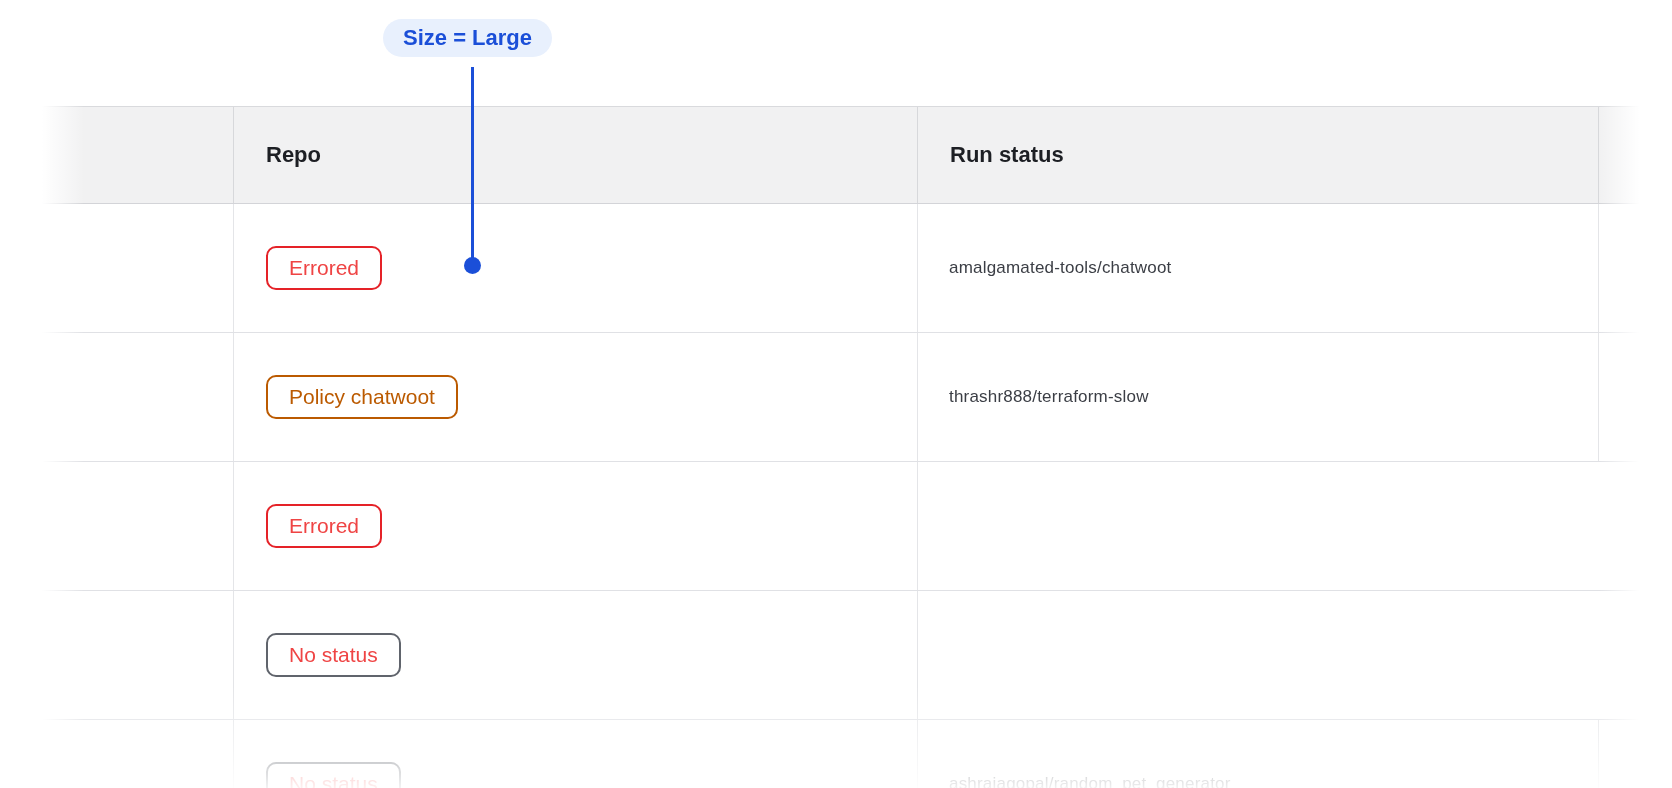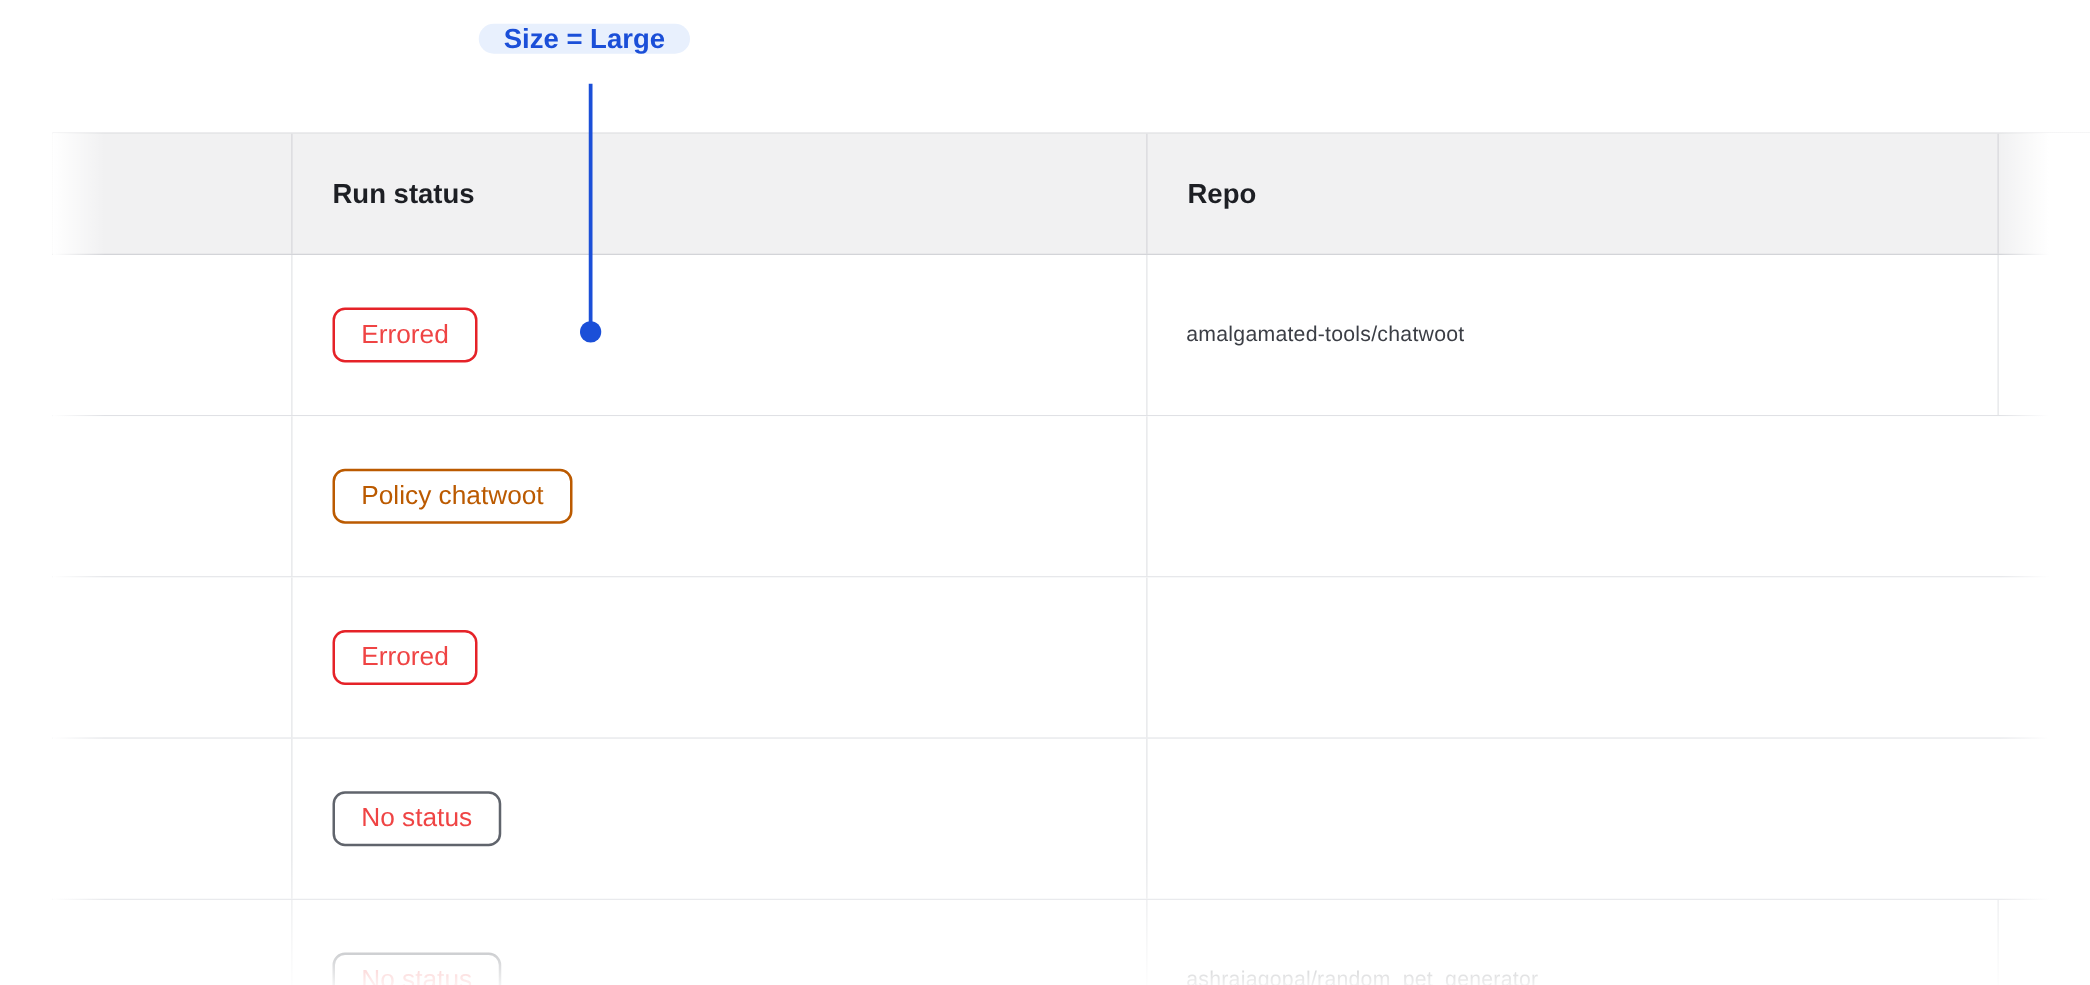--- a/index.html
+++ b/index.html
@@ -9,21 +9,21 @@
     overflow: hidden;
     position: relative;
     font-family: "Liberation Sans", sans-serif;
     -webkit-font-smoothing: antialiased;
   }
 
   
   .anno-label {
     position: absolute;
     left: 383px; top: 19px;
-    height: 24px;
+    height: 38px;
     padding: 0 20px;
     display: inline-flex; align-items: center; justify-content: center;
     background: #e8f0fd;
     color: #1b4fd8;
     font-size: 22px;
     font-weight: 600;
     border-radius: 19px;
     z-index: 20;
     white-space: nowrap;
   }
@@ -122,39 +122,40 @@
 <body>
 
 <div class="anno-label">Size = Large</div>
 <div class="anno-line"></div>
 <div class="anno-dot"></div>
 
 <div class="runs-table">
 
   <div class="tbl-header">
     <div class="hcell first"></div>
+    <div class="hcell">Repo</div>
     <div class="hcell">Run status</div>
-    <div class="hcell">Repo</div>
     <div class="hcell"></div>
   </div>
 
   <div class="tbl-row">
     <div class="cell first"></div>
     <div class="cell cell-status">
       <span class="badge" data-kind="errored">Errored</span>
     </div>
     <div class="cell cell-repo">amalgamated-tools/chatwoot</div>
     <div class="cell"></div>
   </div>
 
   <div class="tbl-row">
     <div class="cell first"></div>
     <div class="cell cell-status">
       <span class="badge" data-kind="policy-checked">Policy chatwoot</span>
     </div>
+    <div class="cell cell-repo">thrashr888/terraform-slow</div>
     <div class="cell"></div>
   </div>
 
   <div class="tbl-row">
     <div class="cell first"></div>
     <div class="cell cell-status">
       <span class="badge" data-kind="errored">Errored</span>
     </div>
     <div class="cell"></div>
   </div>

